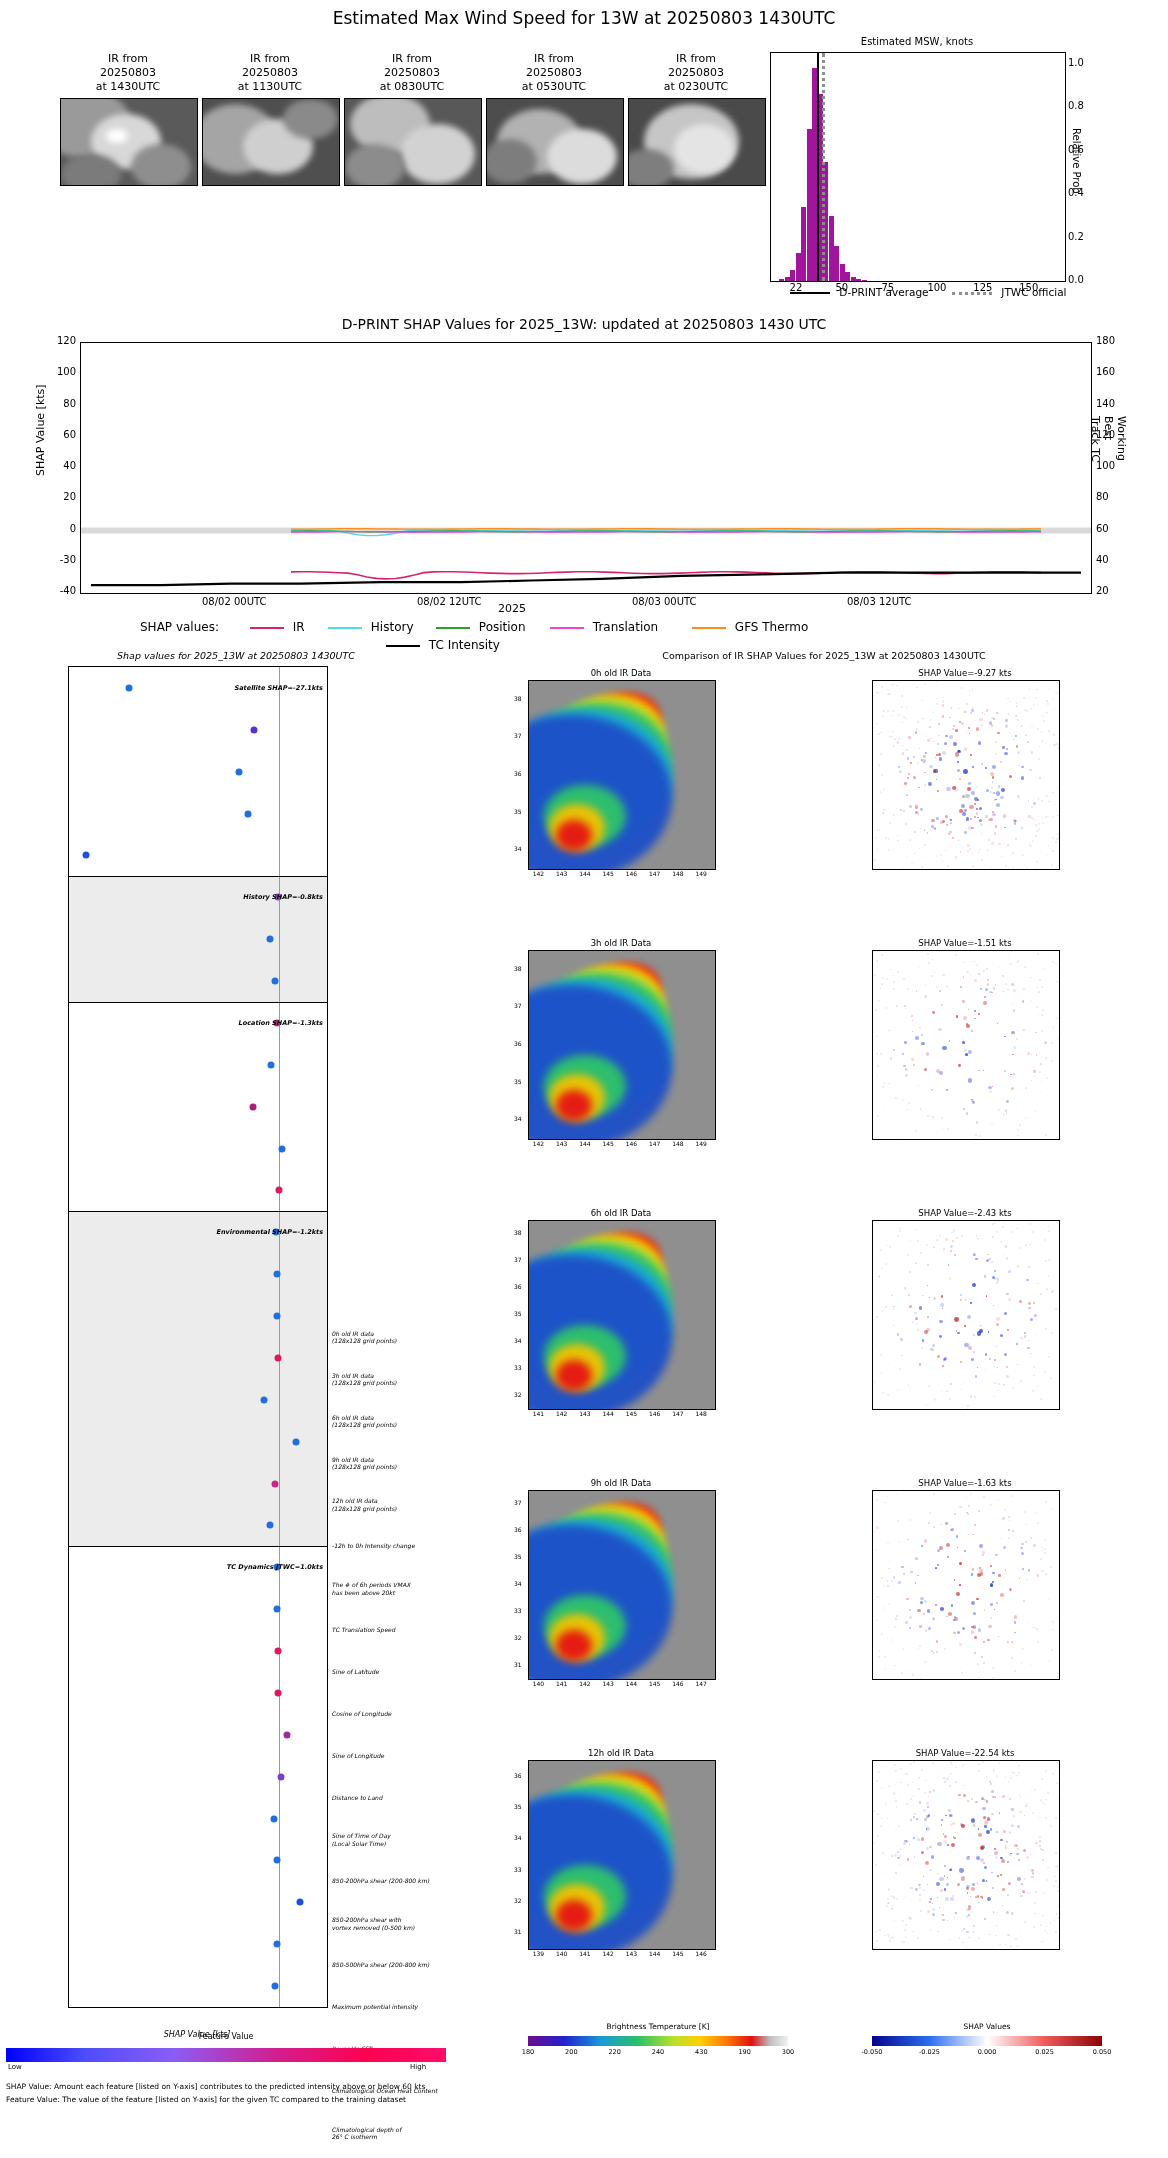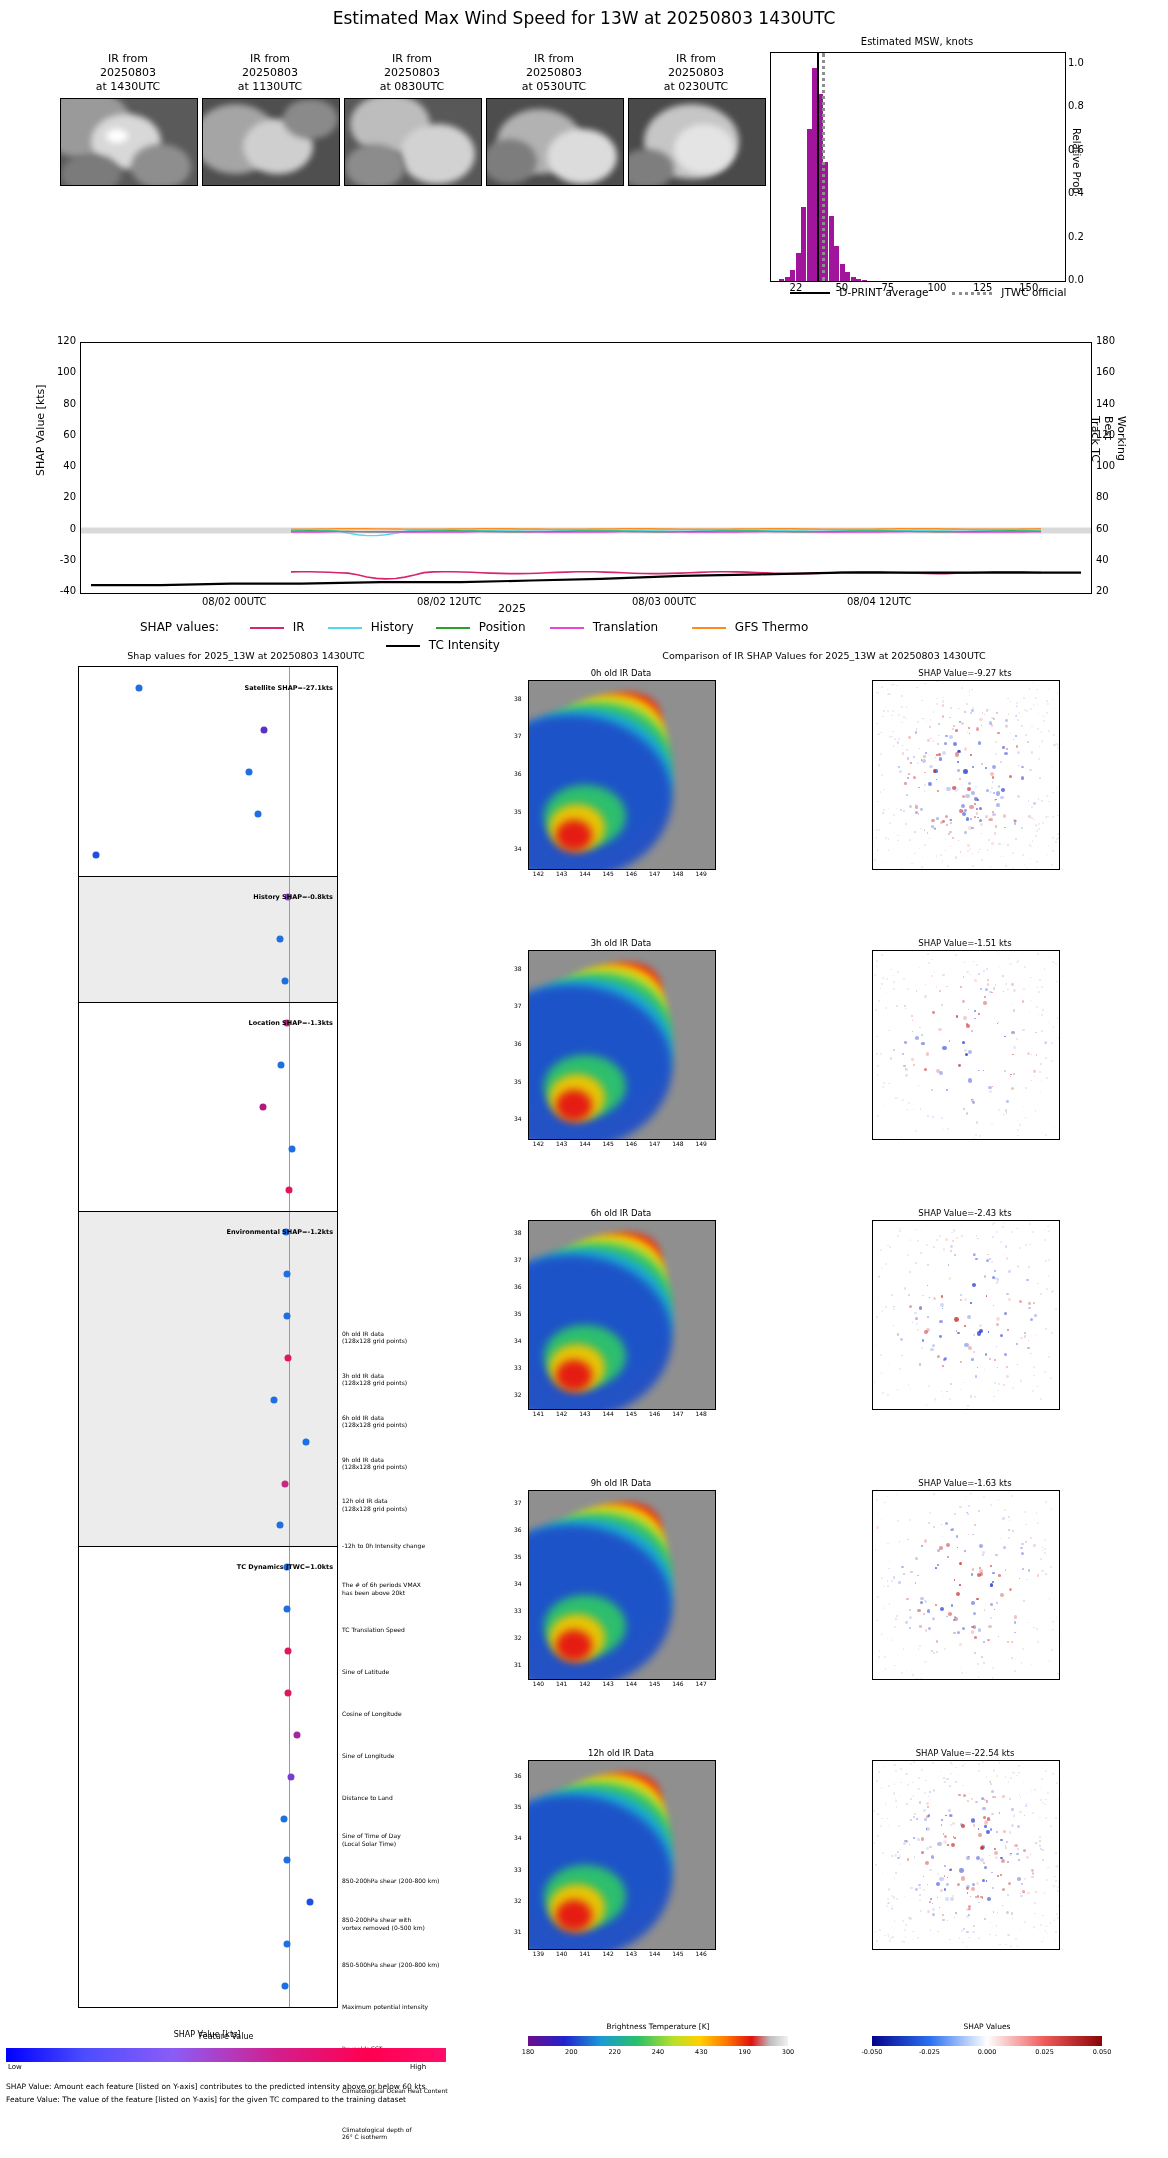--- a/index.html
+++ b/index.html
@@ -21,21 +21,21 @@
 
   
   #ts-outer{left:20px;top:316px;width:1128px;height:300px;}
   #ts-title{width:100%;text-align:center;font-size:14px;}
   #ts-plot{position:absolute;left:60px;top:26px;width:1010px;height:250px;border:1px solid #000;background:#fff;}
   .ylab-left{position:absolute;left:14px;top:160px;transform:rotate(-90deg);transform-origin:left top;font-size:11px;}
   .ylab-right{position:absolute;left:1108px;top:100px;transform:rotate(90deg);transform-origin:left top;font-size:11px;}
   .tick{position:absolute;font-size:10px;}
 
   
-  #shapPanel{left:16px;top:650px;width:460px;height:1430px;}
+  #shapPanel{left:6px;top:650px;width:460px;height:1430px;font-style:italic;}
   #shapTitle{width:100%;text-align:center;font-size:9.5px;}
   #shapAxes{position:absolute;left:62px;top:16px;width:258px;height:1340px;border:1px solid #000;background:#fff;}
   .rowband{position:absolute;left:0;width:100%;background:#ececec;}
   .zeroline{position:absolute;top:0;bottom:0;width:1px;background:#9a9a9a;}
   .dot{position:absolute;width:7px;height:7px;border-radius:50%;transform:translate(-50%,-50%);}
   .rdesc{position:absolute;left:326px;font-size:6px;line-height:7.5px;transform:translateY(-50%);width:130px;}
   .grouplbl{position:absolute;font-size:6.5px;font-weight:bold;transform:translateY(-50%);}
   .hsep{position:absolute;left:0;width:100%;height:1px;background:#000;}
   #shapXlabel{position:absolute;left:62px;top:1380px;width:258px;text-align:center;font-size:8px;}
 
@@ -176,20 +176,21 @@
 <div class="abs" style="left:790px;top:286px;font-size:10.5px;">
   <span style="display:inline-block;width:40px;height:0;border-top:2px solid #000;vertical-align:middle;margin-right:6px;"></span>
   <span>D-PRINT average</span>
 </div>
 <div class="abs" style="left:952px;top:286px;font-size:10.5px;">
   <span style="display:inline-block;width:40px;height:0;border-top:3px dotted #8e8e8e;vertical-align:middle;margin-right:6px;"></span>
   <span>JTWC official</span>
 </div>
 
 <div class="abs" id="ts-outer">
+  <div id="ts-title">D-PRINT SHAP Values for 2025_13W: updated at 20250803 1430 UTC</div>
   <div class="ylab-left">SHAP Value [kts]</div>
   <div class="ylab-right">Working Best Track TC Intensity [kt]</div>
   <div id="ts-plot">
     <svg id="tsSvg" width="1010" height="250" style="position:absolute;left:0;top:0;">
         <rect x="0" y="184.5" width="1010" height="6" fill="#d9d9d9"></rect>
         <path d="M210.0 228.9 L219.5 228.8 L229.0 228.8 L238.5 229.0 L248.0 229.3 L257.5 229.7 L267.0 230.1 L276.5 231.8 L285.9 234.0 L295.4 235.4 L304.9 235.9 L314.4 235.5 L323.9 234.1 L333.4 232.0 L342.9 229.6 L352.4 228.9 L361.9 228.8 L371.4 228.8 L380.9 229.0 L390.4 229.3 L399.9 229.7 L409.4 230.1 L418.9 230.4 L428.4 230.6 L437.8 230.6 L447.3 230.5 L456.8 230.2 L466.3 229.8 L475.8 229.4 L485.3 229.1 L494.8 228.8 L504.3 228.8 L513.8 228.8 L523.3 229.1 L532.8 229.4 L542.3 229.8 L551.8 230.2 L561.3 230.5 L570.8 230.6 L580.3 230.6 L589.7 230.4 L599.2 230.1 L608.7 229.7 L618.2 229.4 L627.7 229.0 L637.2 228.8 L646.7 228.8 L656.2 228.9 L665.7 229.1 L675.2 229.5 L684.7 229.9 L694.2 230.2 L703.7 230.5 L713.2 230.6 L722.7 230.6 L732.2 230.4 L741.6 230.1 L751.1 229.7 L760.6 229.3 L770.1 229.0 L779.6 228.8 L789.1 228.8 L798.6 228.9 L808.1 229.2 L817.6 229.5 L827.1 229.9 L836.6 230.3 L846.1 230.5 L855.6 230.6 L865.1 230.6 L874.6 230.3 L884.1 230.0 L893.5 229.6 L903.0 229.2 L912.5 228.9 L922.0 228.8 L931.5 228.8 L941.0 228.9 L950.5 229.2 L960.0 229.6 " fill="none" stroke="#d6246e" stroke-width="1.6"></path>
         <path d="M210.0 187.1 L219.5 187.3 L229.0 187.4 L238.5 187.5 L248.0 187.5 L257.5 188.1 L267.0 190.1 L276.5 191.7 L285.9 192.6 L295.4 192.6 L304.9 191.8 L314.4 190.3 L323.9 188.3 L333.4 186.9 L342.9 187.0 L352.4 187.2 L361.9 187.3 L371.4 187.4 L380.9 187.5 L390.4 187.5 L399.9 187.5 L409.4 187.4 L418.9 187.3 L428.4 187.1 L437.8 187.0 L447.3 186.9 L456.8 186.9 L466.3 186.9 L475.8 187.0 L485.3 187.1 L494.8 187.2 L504.3 187.3 L513.8 187.4 L523.3 187.5 L532.8 187.5 L542.3 187.5 L551.8 187.4 L561.3 187.2 L570.8 187.1 L580.3 187.0 L589.7 186.9 L599.2 186.9 L608.7 186.9 L618.2 187.0 L627.7 187.1 L637.2 187.2 L646.7 187.3 L656.2 187.4 L665.7 187.5 L675.2 187.5 L684.7 187.4 L694.2 187.3 L703.7 187.2 L713.2 187.1 L722.7 187.0 L732.2 186.9 L741.6 186.9 L751.1 186.9 L760.6 187.0 L770.1 187.1 L779.6 187.2 L789.1 187.4 L798.6 187.4 L808.1 187.5 L817.6 187.5 L827.1 187.4 L836.6 187.3 L846.1 187.2 L855.6 187.1 L865.1 187.0 L874.6 186.9 L884.1 186.9 L893.5 186.9 L903.0 187.0 L912.5 187.1 L922.0 187.2 L931.5 187.4 L941.0 187.5 L950.5 187.5 L960.0 187.5 " fill="none" stroke="#4fd8f0" stroke-width="1.4"></path>
         <path d="M210.0 188.2 L219.5 188.1 L229.0 188.0 L238.5 188.1 L248.0 188.2 L257.5 188.3 L267.0 188.5 L276.5 188.6 L285.9 188.8 L295.4 188.8 L304.9 188.8 L314.4 188.7 L323.9 188.6 L333.4 188.5 L342.9 188.3 L352.4 188.2 L361.9 188.1 L371.4 188.0 L380.9 188.1 L390.4 188.2 L399.9 188.3 L409.4 188.5 L418.9 188.7 L428.4 188.8 L437.8 188.8 L447.3 188.8 L456.8 188.7 L466.3 188.6 L475.8 188.4 L485.3 188.3 L494.8 188.1 L504.3 188.1 L513.8 188.1 L523.3 188.1 L532.8 188.2 L542.3 188.4 L551.8 188.5 L561.3 188.7 L570.8 188.8 L580.3 188.8 L589.7 188.8 L599.2 188.7 L608.7 188.6 L618.2 188.4 L627.7 188.3 L637.2 188.1 L646.7 188.1 L656.2 188.1 L665.7 188.1 L675.2 188.2 L684.7 188.4 L694.2 188.6 L703.7 188.7 L713.2 188.8 L722.7 188.8 L732.2 188.8 L741.6 188.7 L751.1 188.5 L760.6 188.4 L770.1 188.2 L779.6 188.1 L789.1 188.1 L798.6 188.1 L808.1 188.1 L817.6 188.3 L827.1 188.4 L836.6 188.6 L846.1 188.7 L855.6 188.8 L865.1 188.8 L874.6 188.8 L884.1 188.7 L893.5 188.5 L903.0 188.4 L912.5 188.2 L922.0 188.1 L931.5 188.0 L941.0 188.1 L950.5 188.2 L960.0 188.3 " fill="none" stroke="#2ca02c" stroke-width="1.3"></path>
         <path d="M210.0 189.2 L219.5 189.2 L229.0 189.1 L238.5 189.0 L248.0 188.9 L257.5 188.7 L267.0 188.6 L276.5 188.6 L285.9 188.6 L295.4 188.7 L304.9 188.8 L314.4 188.9 L323.9 189.0 L333.4 189.1 L342.9 189.2 L352.4 189.2 L361.9 189.2 L371.4 189.1 L380.9 189.0 L390.4 188.8 L399.9 188.7 L409.4 188.6 L418.9 188.6 L428.4 188.6 L437.8 188.7 L447.3 188.8 L456.8 188.9 L466.3 189.0 L475.8 189.1 L485.3 189.2 L494.8 189.2 L504.3 189.2 L513.8 189.1 L523.3 189.0 L532.8 188.8 L542.3 188.7 L551.8 188.6 L561.3 188.6 L570.8 188.6 L580.3 188.7 L589.7 188.8 L599.2 188.9 L608.7 189.1 L618.2 189.2 L627.7 189.2 L637.2 189.2 L646.7 189.2 L656.2 189.1 L665.7 188.9 L675.2 188.8 L684.7 188.7 L694.2 188.6 L703.7 188.6 L713.2 188.6 L722.7 188.7 L732.2 188.8 L741.6 189.0 L751.1 189.1 L760.6 189.2 L770.1 189.2 L779.6 189.2 L789.1 189.1 L798.6 189.0 L808.1 188.9 L817.6 188.8 L827.1 188.7 L836.6 188.6 L846.1 188.6 L855.6 188.6 L865.1 188.7 L874.6 188.8 L884.1 189.0 L893.5 189.1 L903.0 189.2 L912.5 189.2 L922.0 189.2 L931.5 189.1 L941.0 189.0 L950.5 188.9 L960.0 188.8 " fill="none" stroke="#e845d7" stroke-width="1.3"></path>
         <path d="M210.0 186.2 L219.5 186.2 L229.0 186.1 L238.5 185.9 L248.0 185.8 L257.5 185.7 L267.0 185.6 L276.5 185.6 L285.9 185.7 L295.4 185.8 L304.9 185.9 L314.4 186.0 L323.9 186.1 L333.4 186.2 L342.9 186.2 L352.4 186.2 L361.9 186.2 L371.4 186.0 L380.9 185.9 L390.4 185.8 L399.9 185.7 L409.4 185.6 L418.9 185.6 L428.4 185.7 L437.8 185.8 L447.3 185.9 L456.8 186.0 L466.3 186.1 L475.8 186.2 L485.3 186.2 L494.8 186.2 L504.3 186.1 L513.8 186.0 L523.3 185.9 L532.8 185.8 L542.3 185.7 L551.8 185.6 L561.3 185.6 L570.8 185.7 L580.3 185.8 L589.7 185.9 L599.2 186.1 L608.7 186.2 L618.2 186.2 L627.7 186.2 L637.2 186.2 L646.7 186.1 L656.2 186.0 L665.7 185.9 L675.2 185.8 L684.7 185.7 L694.2 185.6 L703.7 185.6 L713.2 185.7 L722.7 185.8 L732.2 185.9 L741.6 186.1 L751.1 186.2 L760.6 186.2 L770.1 186.2 L779.6 186.2 L789.1 186.1 L798.6 186.0 L808.1 185.9 L817.6 185.7 L827.1 185.7 L836.6 185.6 L846.1 185.6 L855.6 185.7 L865.1 185.8 L874.6 186.0 L884.1 186.1 L893.5 186.2 L903.0 186.2 L912.5 186.2 L922.0 186.2 L931.5 186.1 L941.0 186.0 L950.5 185.8 L960.0 185.7 " fill="none" stroke="#ff8c1a" stroke-width="1.3"></path>
@@ -215,21 +216,21 @@
       <div class="abs tick" style="left:1076px;top:144px;">100</div>
       <div class="abs tick" style="left:1076px;top:175.25px;">80</div>
       <div class="abs tick" style="left:1076px;top:206.5px;">60</div>
       <div class="abs tick" style="left:1076px;top:237.75px;">40</div>
       <div class="abs tick" style="left:1076px;top:269px;">20</div>
     </div>
   <div id="tsXTicks">
       <div class="abs tick" style="left:182px;top:280px;">08/02 00UTC</div>
       <div class="abs tick" style="left:397px;top:280px;">08/02 12UTC</div>
       <div class="abs tick" style="left:612px;top:280px;">08/03 00UTC</div>
-      <div class="abs tick" style="left:827px;top:280px;">08/04 12UTC</div>
+      <div class="abs tick" style="left:827px;top:280px;">08/03 12UTC</div>
     </div>
   <div class="abs" style="left:478px;top:286px;font-size:11px;">2025</div>
 </div>
 
 <div class="abs" style="left:140px;top:616px;width:900px;height:36px;">
   <span class="abs" style="left:0;top:4px;font-size:12px;">SHAP values:</span>
   <span class="abs" style="left:110px;top:4px;font-size:12px;">
     <span style="display:inline-block;width:34px;height:0;border-top:2.5px solid #d6246e;vertical-align:middle;margin-right:5px;"></span>
     <span>IR</span></span>
   <span class="abs" style="left:188px;top:4px;font-size:12px;">

